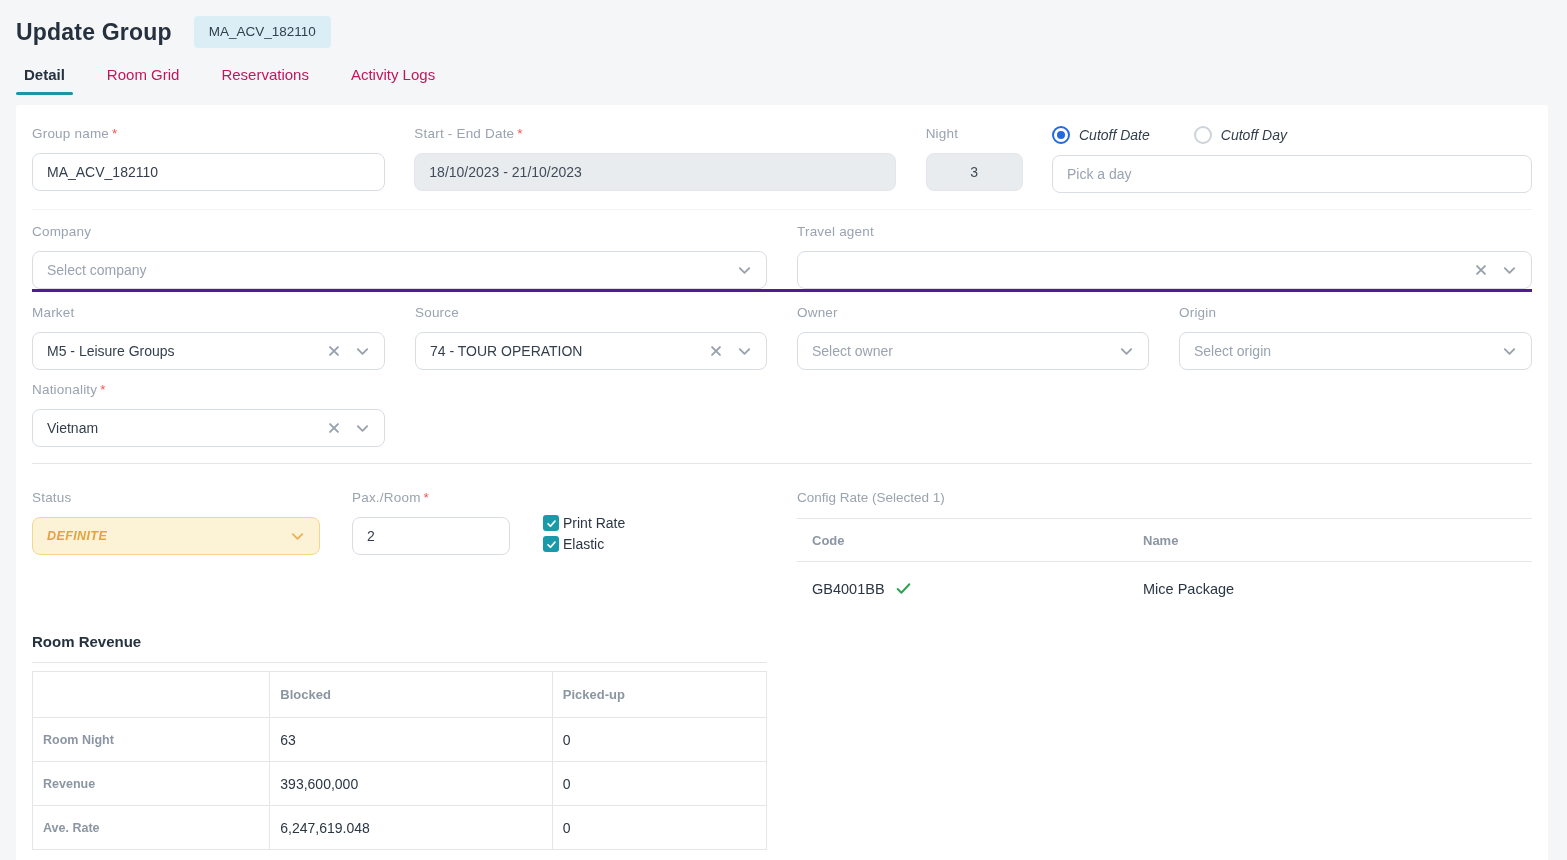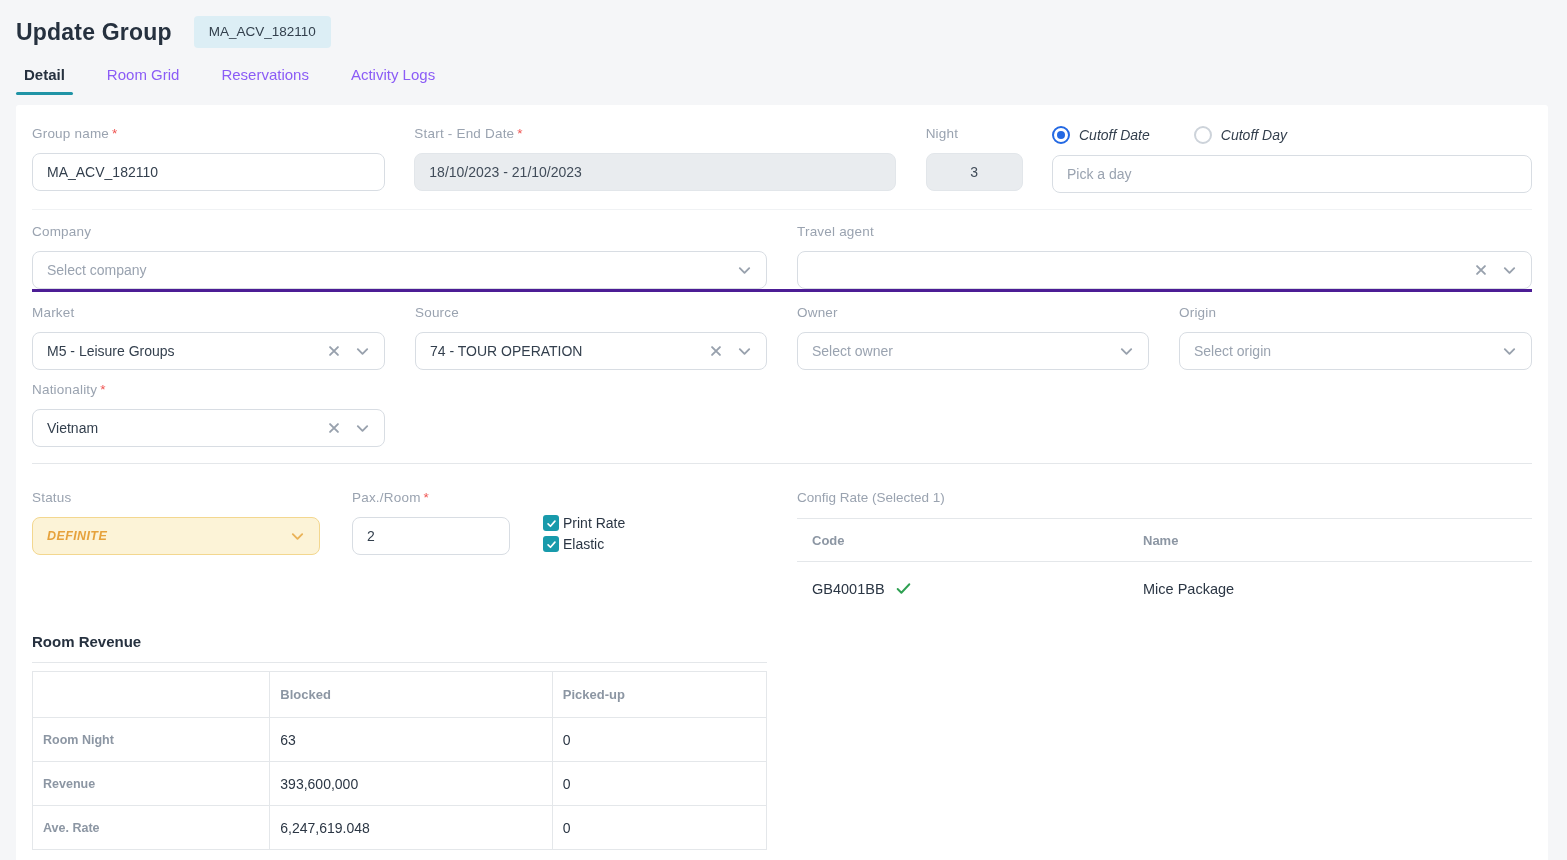--- a/index.html
+++ b/index.html
@@ -14,21 +14,21 @@
   
   .header { display: flex; align-items: center; gap: 22px; padding: 12px 16px 0 16px; height: 52px; }
   .page-title { font-size: 23px; font-weight: 700; color: #26313f; letter-spacing: .2px; }
   .badge {
     background: #dceef5; color: #33404d; font-size: 13.5px;
     padding: 9px 15px; border-radius: 4px; line-height: 1;
   }
 
   
   .tabs { display: flex; gap: 26px; margin: 8px 0 0 16px; height: 40px; align-items: flex-start; }
-  .tab { font-size: 15px; color: #8b5cf6; padding: 6px 8px 12px 8px; cursor: pointer; position: relative; }
+  .tab { font-size: 15px; color: #be185d; padding: 6px 8px 12px 8px; cursor: pointer; position: relative; }
   .tab.active { color: #26313f; font-weight: 700; }
   .tab.active::after {
     content: ""; position: absolute; left: 0; right: 0; bottom: 0; height: 3px;
     background: #2094a6; border-radius: 2px;
   }
 
   
   .card {
     position: absolute; left: 16px; top: 105px; width: 1532px; height: 755px;
     background: #fff; border-radius: 3px 3px 0 0; padding: 16px; overflow: hidden;

